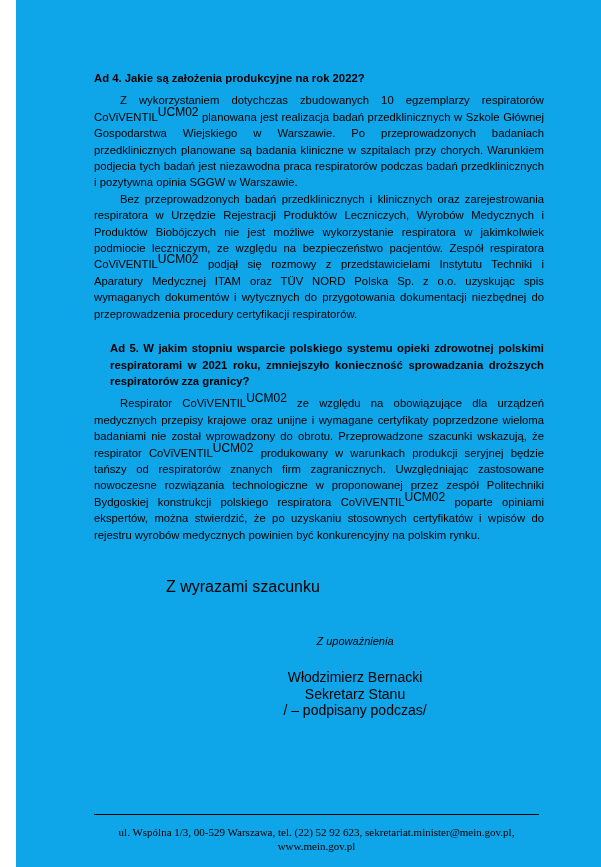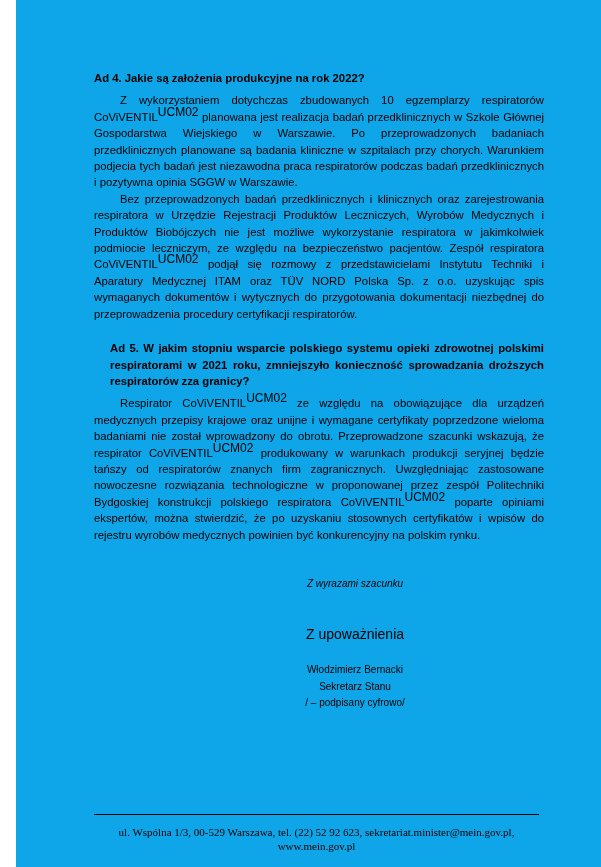--- a/index.html
+++ b/index.html
@@ -52,46 +52,46 @@
     vertical-align: super;
     line-height: 0;
   }
   .signature-block {
     position: absolute;
     left: 78px;
     top: 578px;
     width: 450px;
   }
   .regards {
-    font-style: italic;
-    font-size: 10px;
-    text-align: center;
+    font-size: 16px;
+    text-align: left;
     margin: 0;
     padding-left: 72px;
   }
   .authority {
     margin-top: 38px;
     text-align: center;
     padding-left: 72px;
   }
   .authority .line1 {
-    font-size: 14px;
+    font-size: 11px;
     line-height: 15px;
+    font-style: italic;
   }
   .authority .line2 {
     font-size: 12.4px;
     line-height: 19px;
   }
   .signer {
     margin-top: 20px;
     text-align: center;
     padding-left: 72px;
   }
   .signer div {
-    font-size: 10px;
+    font-size: 14px;
     line-height: 16.5px;
   }
   .footer {
     position: absolute;
     left: 0;
     bottom: 14px;
     width: 601px;
     text-align: center;
   }
   .footer-rule {
@@ -140,21 +140,21 @@
   <div class="signature-block">
     <p class="regards">Z wyrazami szacunku</p>
 
     <div class="authority">
       <div class="line1">Z upoważnienia</div>
     </div>
 
     <div class="signer">
       <div>Włodzimierz Bernacki</div>
       <div>Sekretarz Stanu</div>
-      <div>/ – podpisany cyfrowo/</div>
+      <div>/ – podpisany podczas/</div>
     </div>
   </div>
 
   <div class="footer-rule"></div>
 
   <div class="footer">
     <div class="fline">ul. Wspólna 1/3, 00-529 Warszawa, tel. (22) 52 92 623, sekretariat.minister@mein.gov.pl,</div>
     <div class="fline">www.mein.gov.pl</div>
   </div>
 

